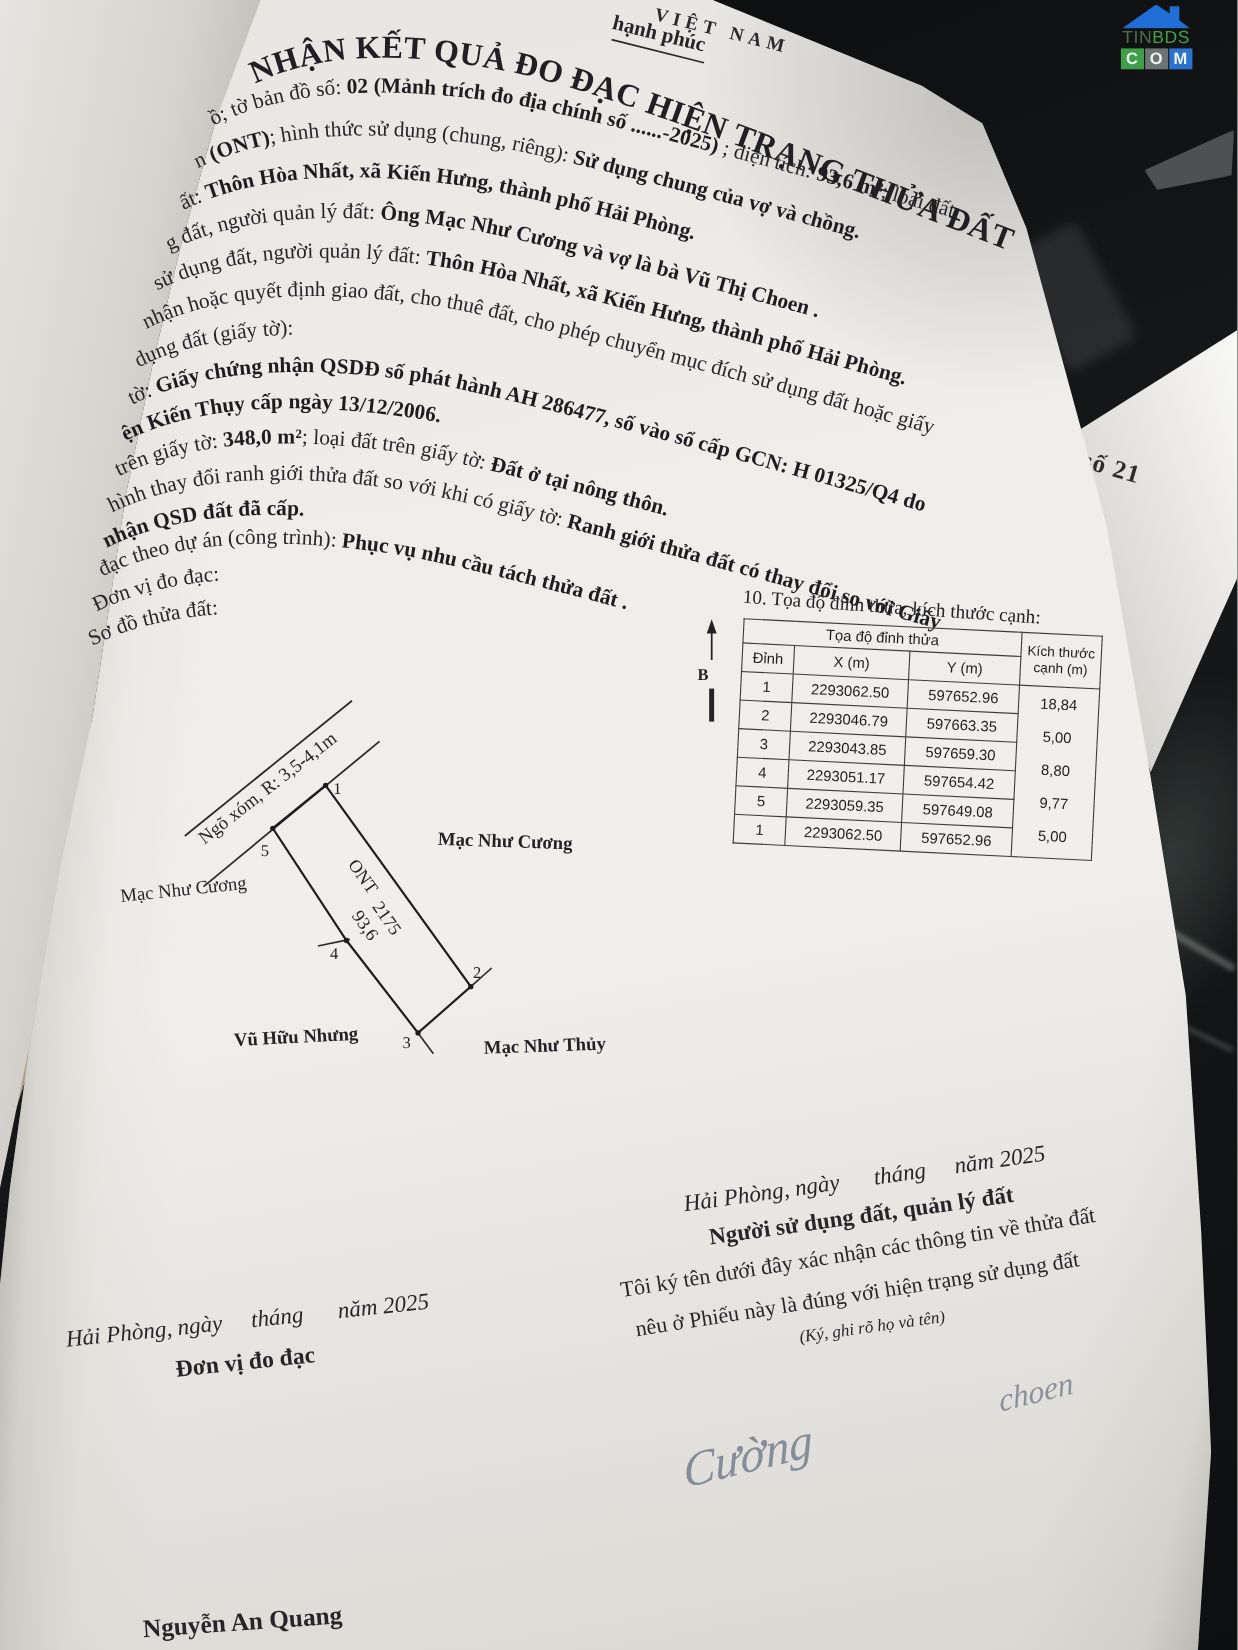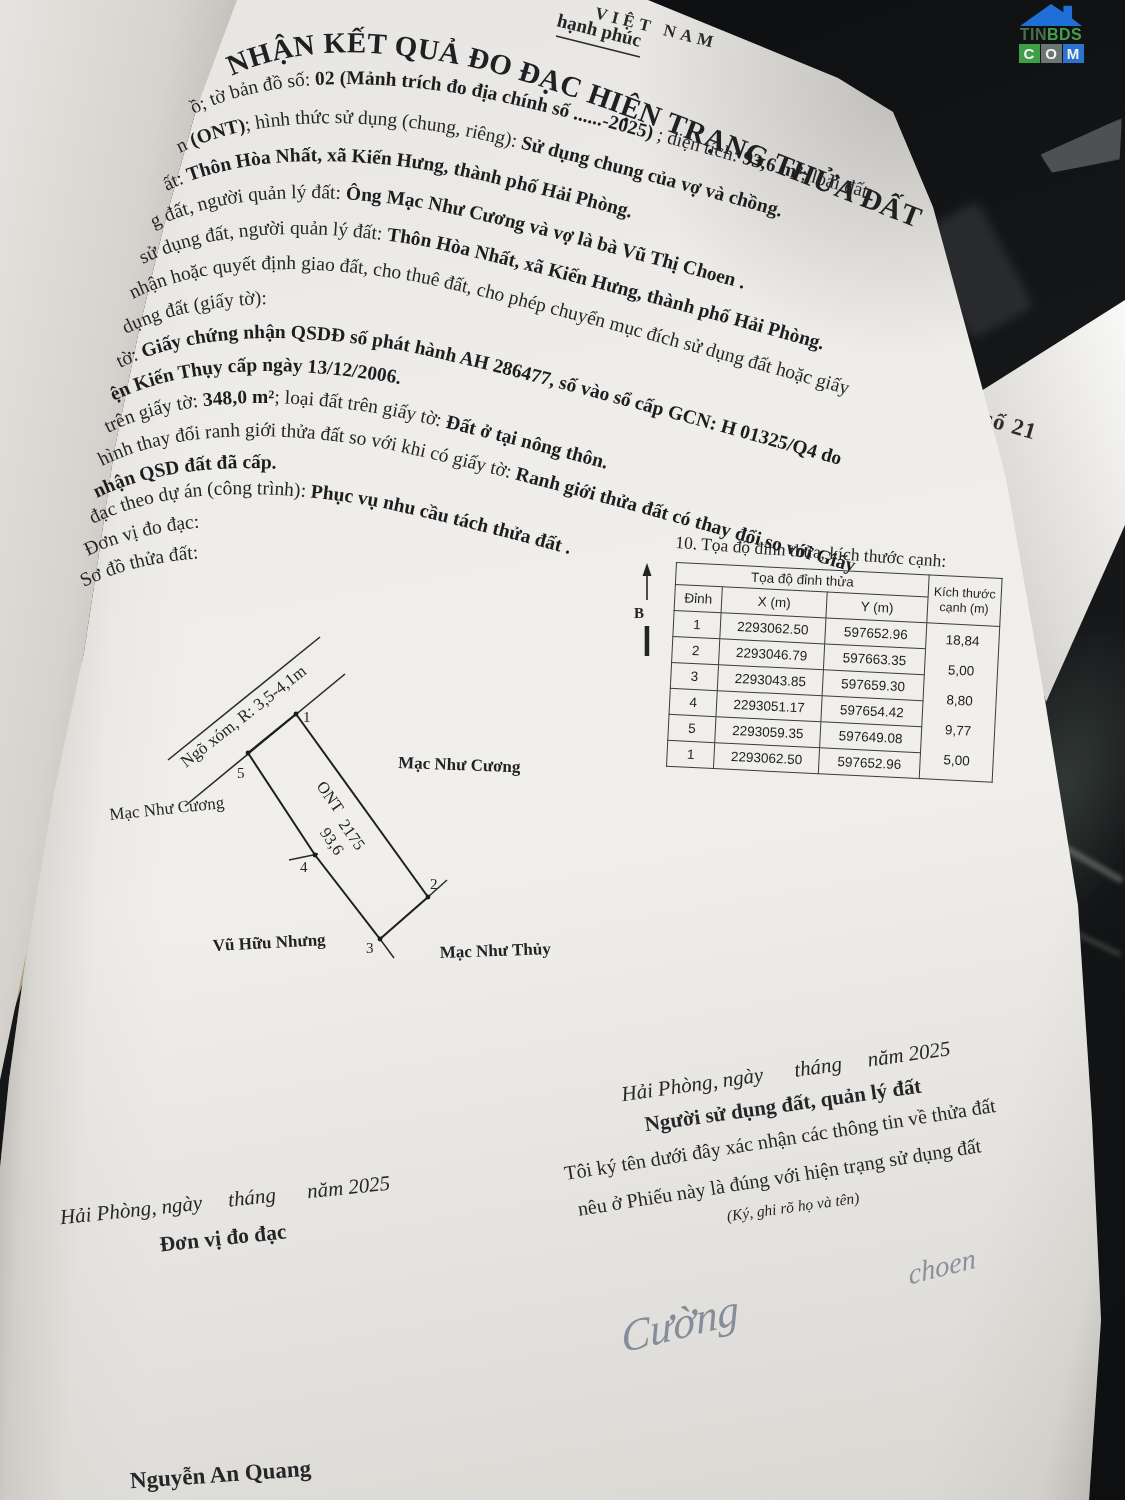--- a/index.html
+++ b/index.html
@@ -85,21 +85,21 @@
   .l-role{left:128px;top:1226px;width:190px;transform:rotate(-6deg);font-size:21.5px;}
   .l-name{left:103px;top:1462px;width:235px;transform:rotate(-4deg);font-size:23px;}
   .sig1{left:600px;top:1298px;width:160px;transform:rotate(-14deg) skewX(-10deg);
     font-size:44px;font-style:italic;color:#848d99;text-align:center;}
   .sig2{left:882px;top:1250px;width:120px;transform:rotate(-14deg) skewX(-8deg);
     font-size:29px;font-style:italic;color:#8a919b;text-align:center;}
   
   .logo{left:1008px;top:4px;width:86px;display:flex;flex-direction:column;align-items:center;}
   .logo-roof{width:62px;height:22px;background:#1f6fd6;
     clip-path:polygon(0 100%,50% 0,70% 38%,70% 8%,84% 8%,84% 66%,100% 100%);}
-  .logo-word{font-family:"Liberation Sans",sans-serif;font-size:16px;font-weight:bold;letter-spacing:.5px;line-height:1;margin-top:1px;}
+  .logo-word{font-family:"Liberation Sans",sans-serif;font-size:16px;font-weight:normal;letter-spacing:.5px;line-height:1;margin-top:1px;}
   .logo-tin{color:#47704f;}
   .logo-bds{color:#42a04b;}
   .logo-com{display:flex;gap:1px;margin-top:1px;}
   .logo-com span{display:block;width:21px;height:19px;font-family:"Liberation Sans",sans-serif;
     font-size:15px;font-weight:bold;color:#eef4ee;text-align:center;line-height:19px;}
   .logo-c{background:#3f9e49;}
   .logo-o{background:#6b7573;}
   .logo-m{background:#2b73cf;}
 </style>
 </head>

